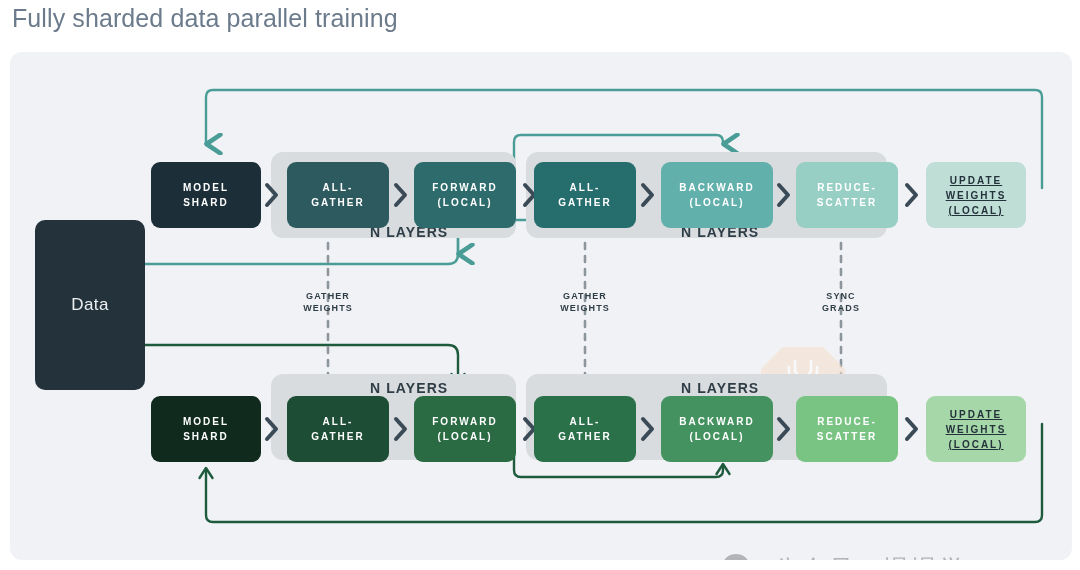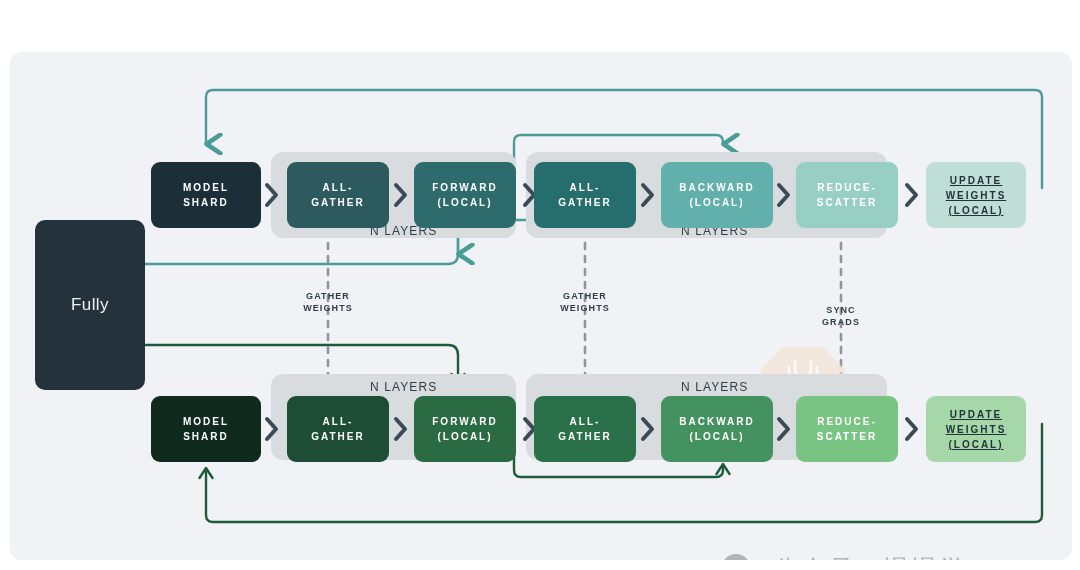--- a/index.html
+++ b/index.html
@@ -38,22 +38,22 @@
     overflow: hidden;
   }
   
   .group-panel {
     position: absolute;
     background: #d8dcdf;
     border-radius: 12px;
   }
   .group-label {
     position: absolute;
-    font-size: 12px;
-    font-weight: normal;
+    font-size: 14px;
+    font-weight: bold;
     letter-spacing: 1.1px;
     color: #2f3e46;
     white-space: nowrap;
   }
   
   .node {
     position: absolute;
     border-radius: 9px;
     display: flex;
     align-items: center;
@@ -126,20 +126,21 @@
     color: #a9aaac;
     letter-spacing: 1px;
     white-space: nowrap;
   }
 </style>
 </head>
 <body>
 
 <div id="root">
 
+  <div id="page-title">Fully sharded data parallel training</div>
 
   <div id="panel">
 
     <svg class="overlay" viewBox="0 0 1062 508">
       <defs>
         <marker id="ah-teal" markerWidth="9" markerHeight="9" refX="4.5" refY="7.6" orient="auto">
           <path d="M0.6,1.6 L4.5,7.4 L8.4,1.6" fill="none" stroke="#4a9c96" stroke-width="1.9" stroke-linecap="round" stroke-linejoin="round"></path>
         </marker>
         <marker id="ah-green" markerWidth="9" markerHeight="9" refX="4.5" refY="7.6" orient="auto">
           <path d="M0.6,1.6 L4.5,7.4 L8.4,1.6" fill="none" stroke="#1e5b3c" stroke-width="1.9" stroke-linecap="round" stroke-linejoin="round"></path>
@@ -232,21 +233,21 @@
 
     <div class="group-panel" style="left:516px; top:100px; width:361px; height:86px;"></div>
     <div class="group-label" style="left:671px; top:172px;">N LAYERS</div>
 
     <div class="group-panel" style="left:261px; top:322px; width:245px; height:86px;"></div>
     <div class="group-label" style="left:360px; top:328px;">N LAYERS</div>
 
     <div class="group-panel" style="left:516px; top:322px; width:361px; height:86px;"></div>
     <div class="group-label" style="left:671px; top:328px;">N LAYERS</div>
 
-    <div class="data-node" style="left:25px; top:168px; width:110px; height:170px; background:#24323b;">Fully</div>
+    <div class="data-node" style="left:25px; top:168px; width:110px; height:170px; background:#24323b;">Data</div>
 
     <div class="node" style="left:141px; top:110px; width:110px; height:66px; background:#1c2f38; white-space:pre-line;">MODEL
 SHARD</div>
     <svg class="chev" style="left:254px; top:130px;" viewBox="0 0 16 26">
       <path d="M3,3 L12,13 L3,23" fill="none" stroke="#3a4a56" stroke-width="4" stroke-linecap="round" stroke-linejoin="round"></path>
     </svg>
     <div class="node" style="left:277px; top:110px; width:102px; height:66px; background:#2d5a5f; white-space:pre-line;">ALL-
 GATHER</div>
     <svg class="chev" style="left:383px; top:130px;" viewBox="0 0 16 26">
       <path d="M3,3 L12,13 L3,23" fill="none" stroke="#3a4a56" stroke-width="4" stroke-linecap="round" stroke-linejoin="round"></path>
@@ -306,17 +307,17 @@
       <path d="M3,3 L12,13 L3,23" fill="none" stroke="#3a4a56" stroke-width="4" stroke-linecap="round" stroke-linejoin="round"></path>
     </svg>
     <div class="node dark-text" style="left:916px; top:344px; width:100px; height:66px; background:#a6d7a8; white-space:pre-line;">UPDATE
 WEIGHTS
 (LOCAL)</div>
 
     <div class="dashed-label" style="left:268px; top:238px; width:100px; white-space:pre-line;">GATHER
 WEIGHTS</div>
     <div class="dashed-label" style="left:525px; top:238px; width:100px; white-space:pre-line;">GATHER
 WEIGHTS</div>
-    <div class="dashed-label" style="left:781px; top:252px; width:100px; white-space:pre-line;">SYNC
+    <div class="dashed-label" style="left:781px; top:238px; width:100px; white-space:pre-line;">SYNC
 GRADS</div>
 
   </div>
 </div>
 
 </body></html>

